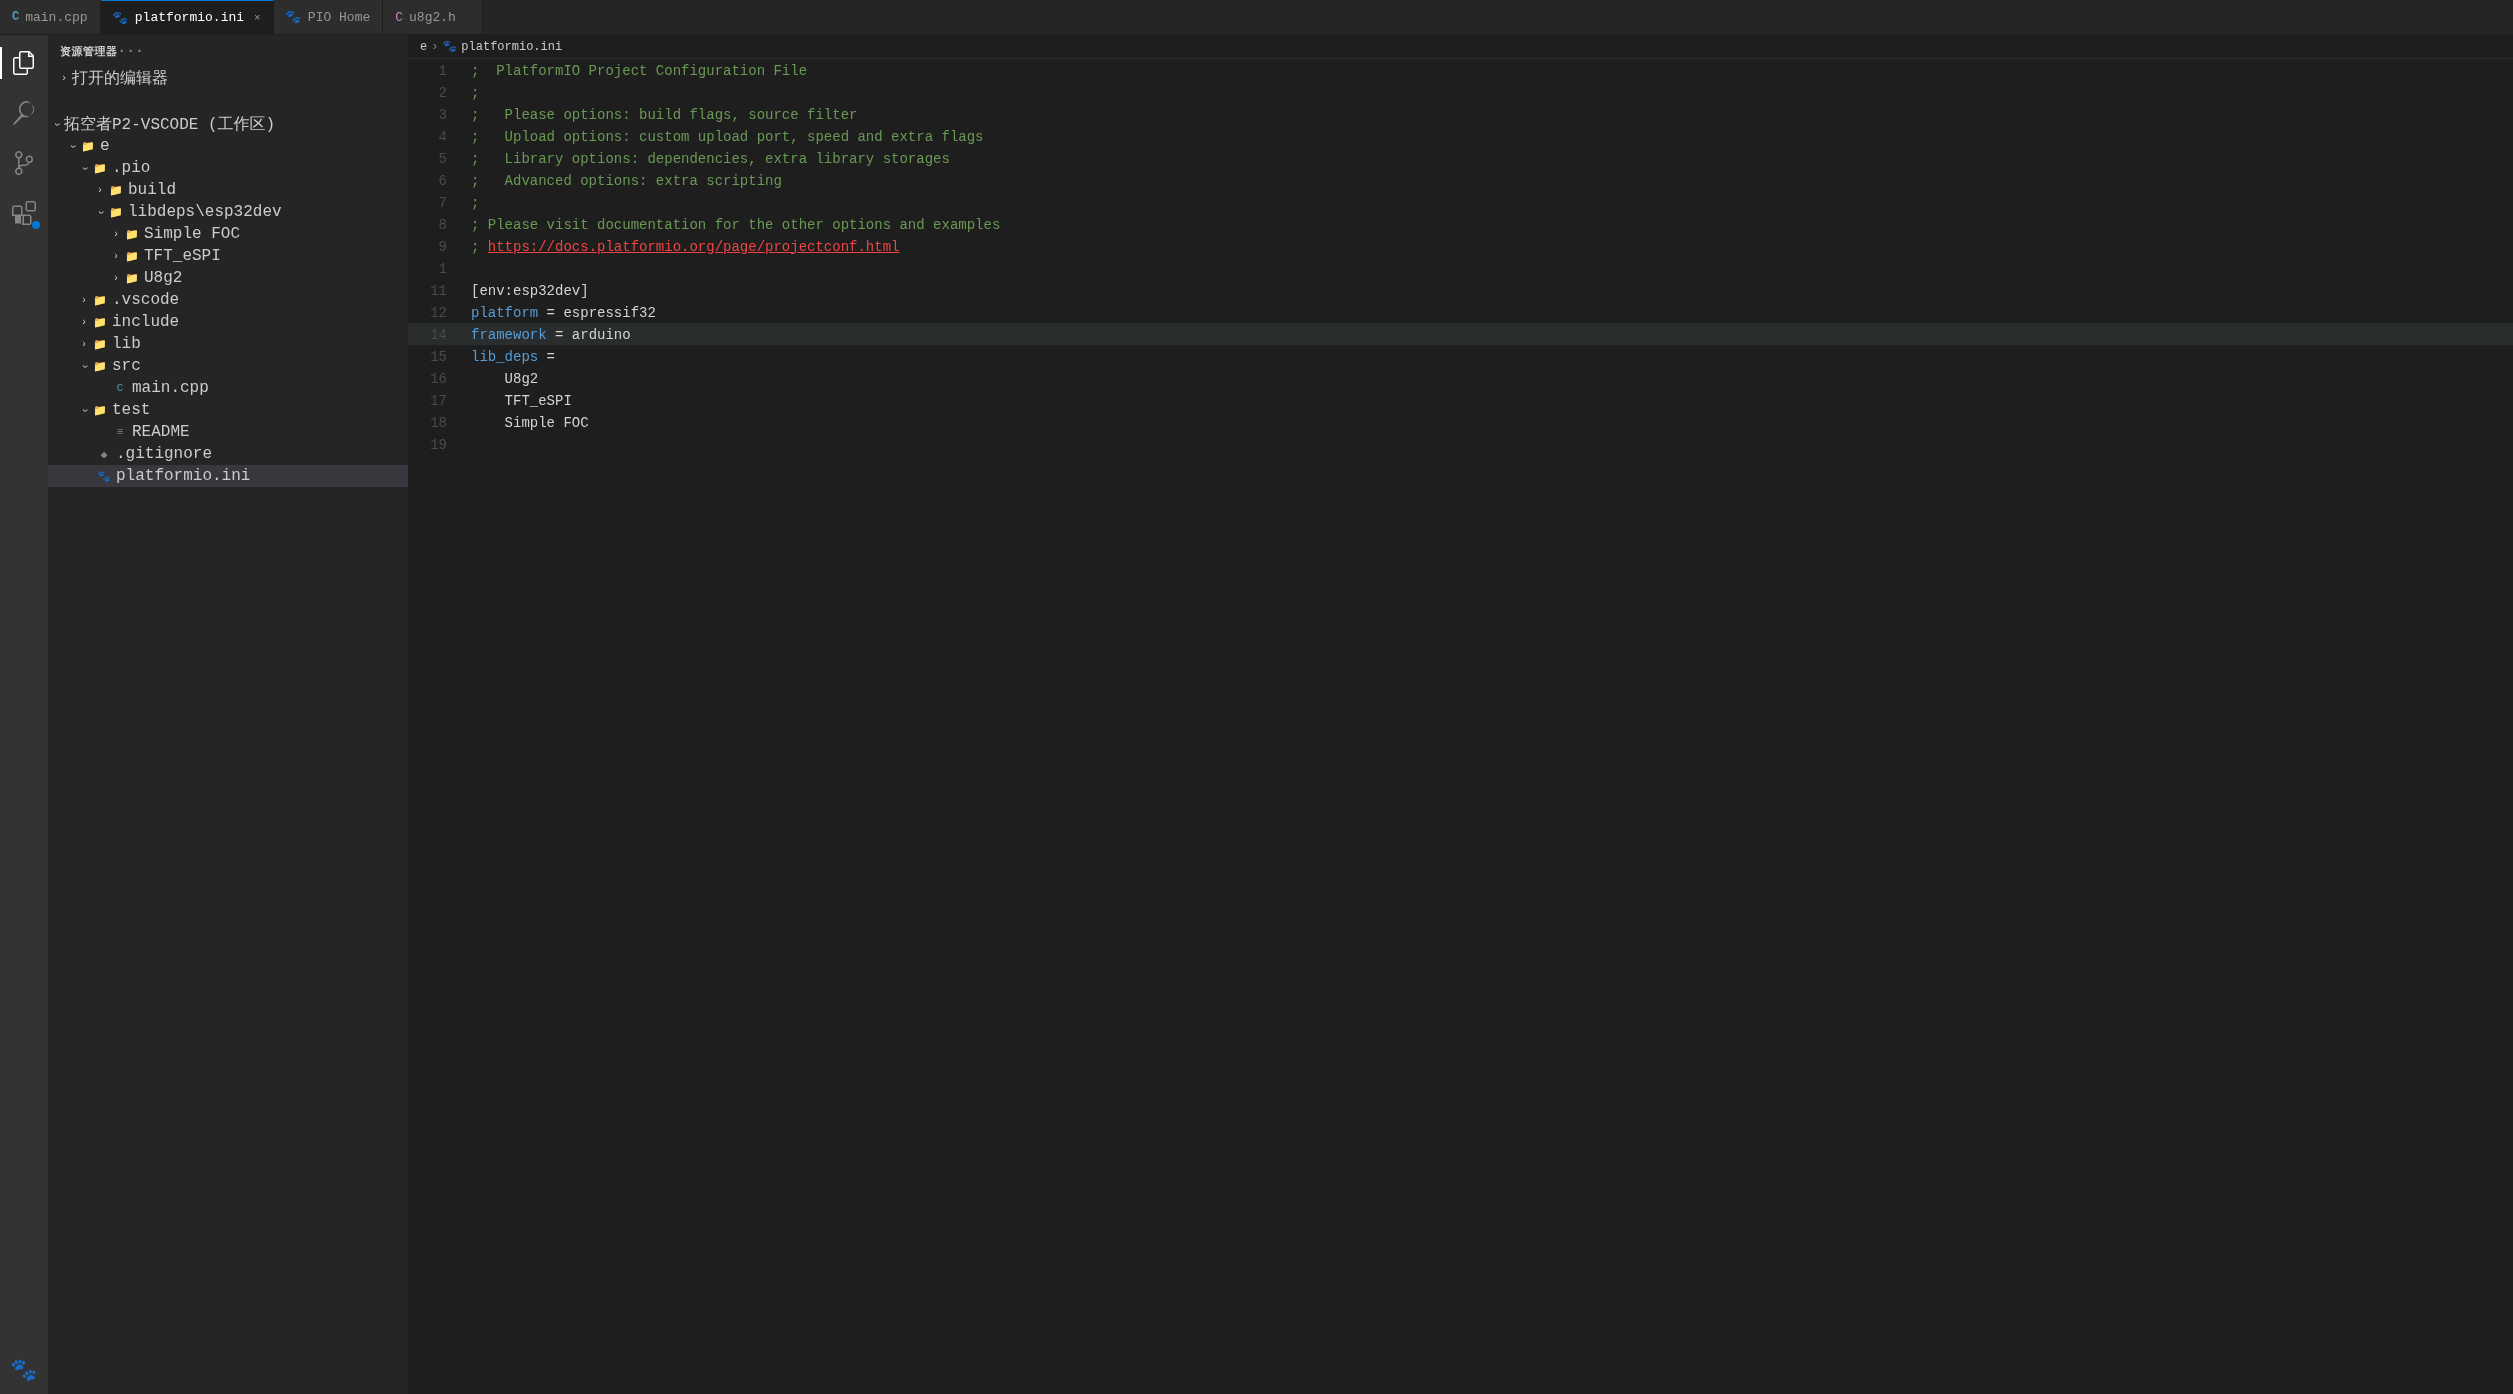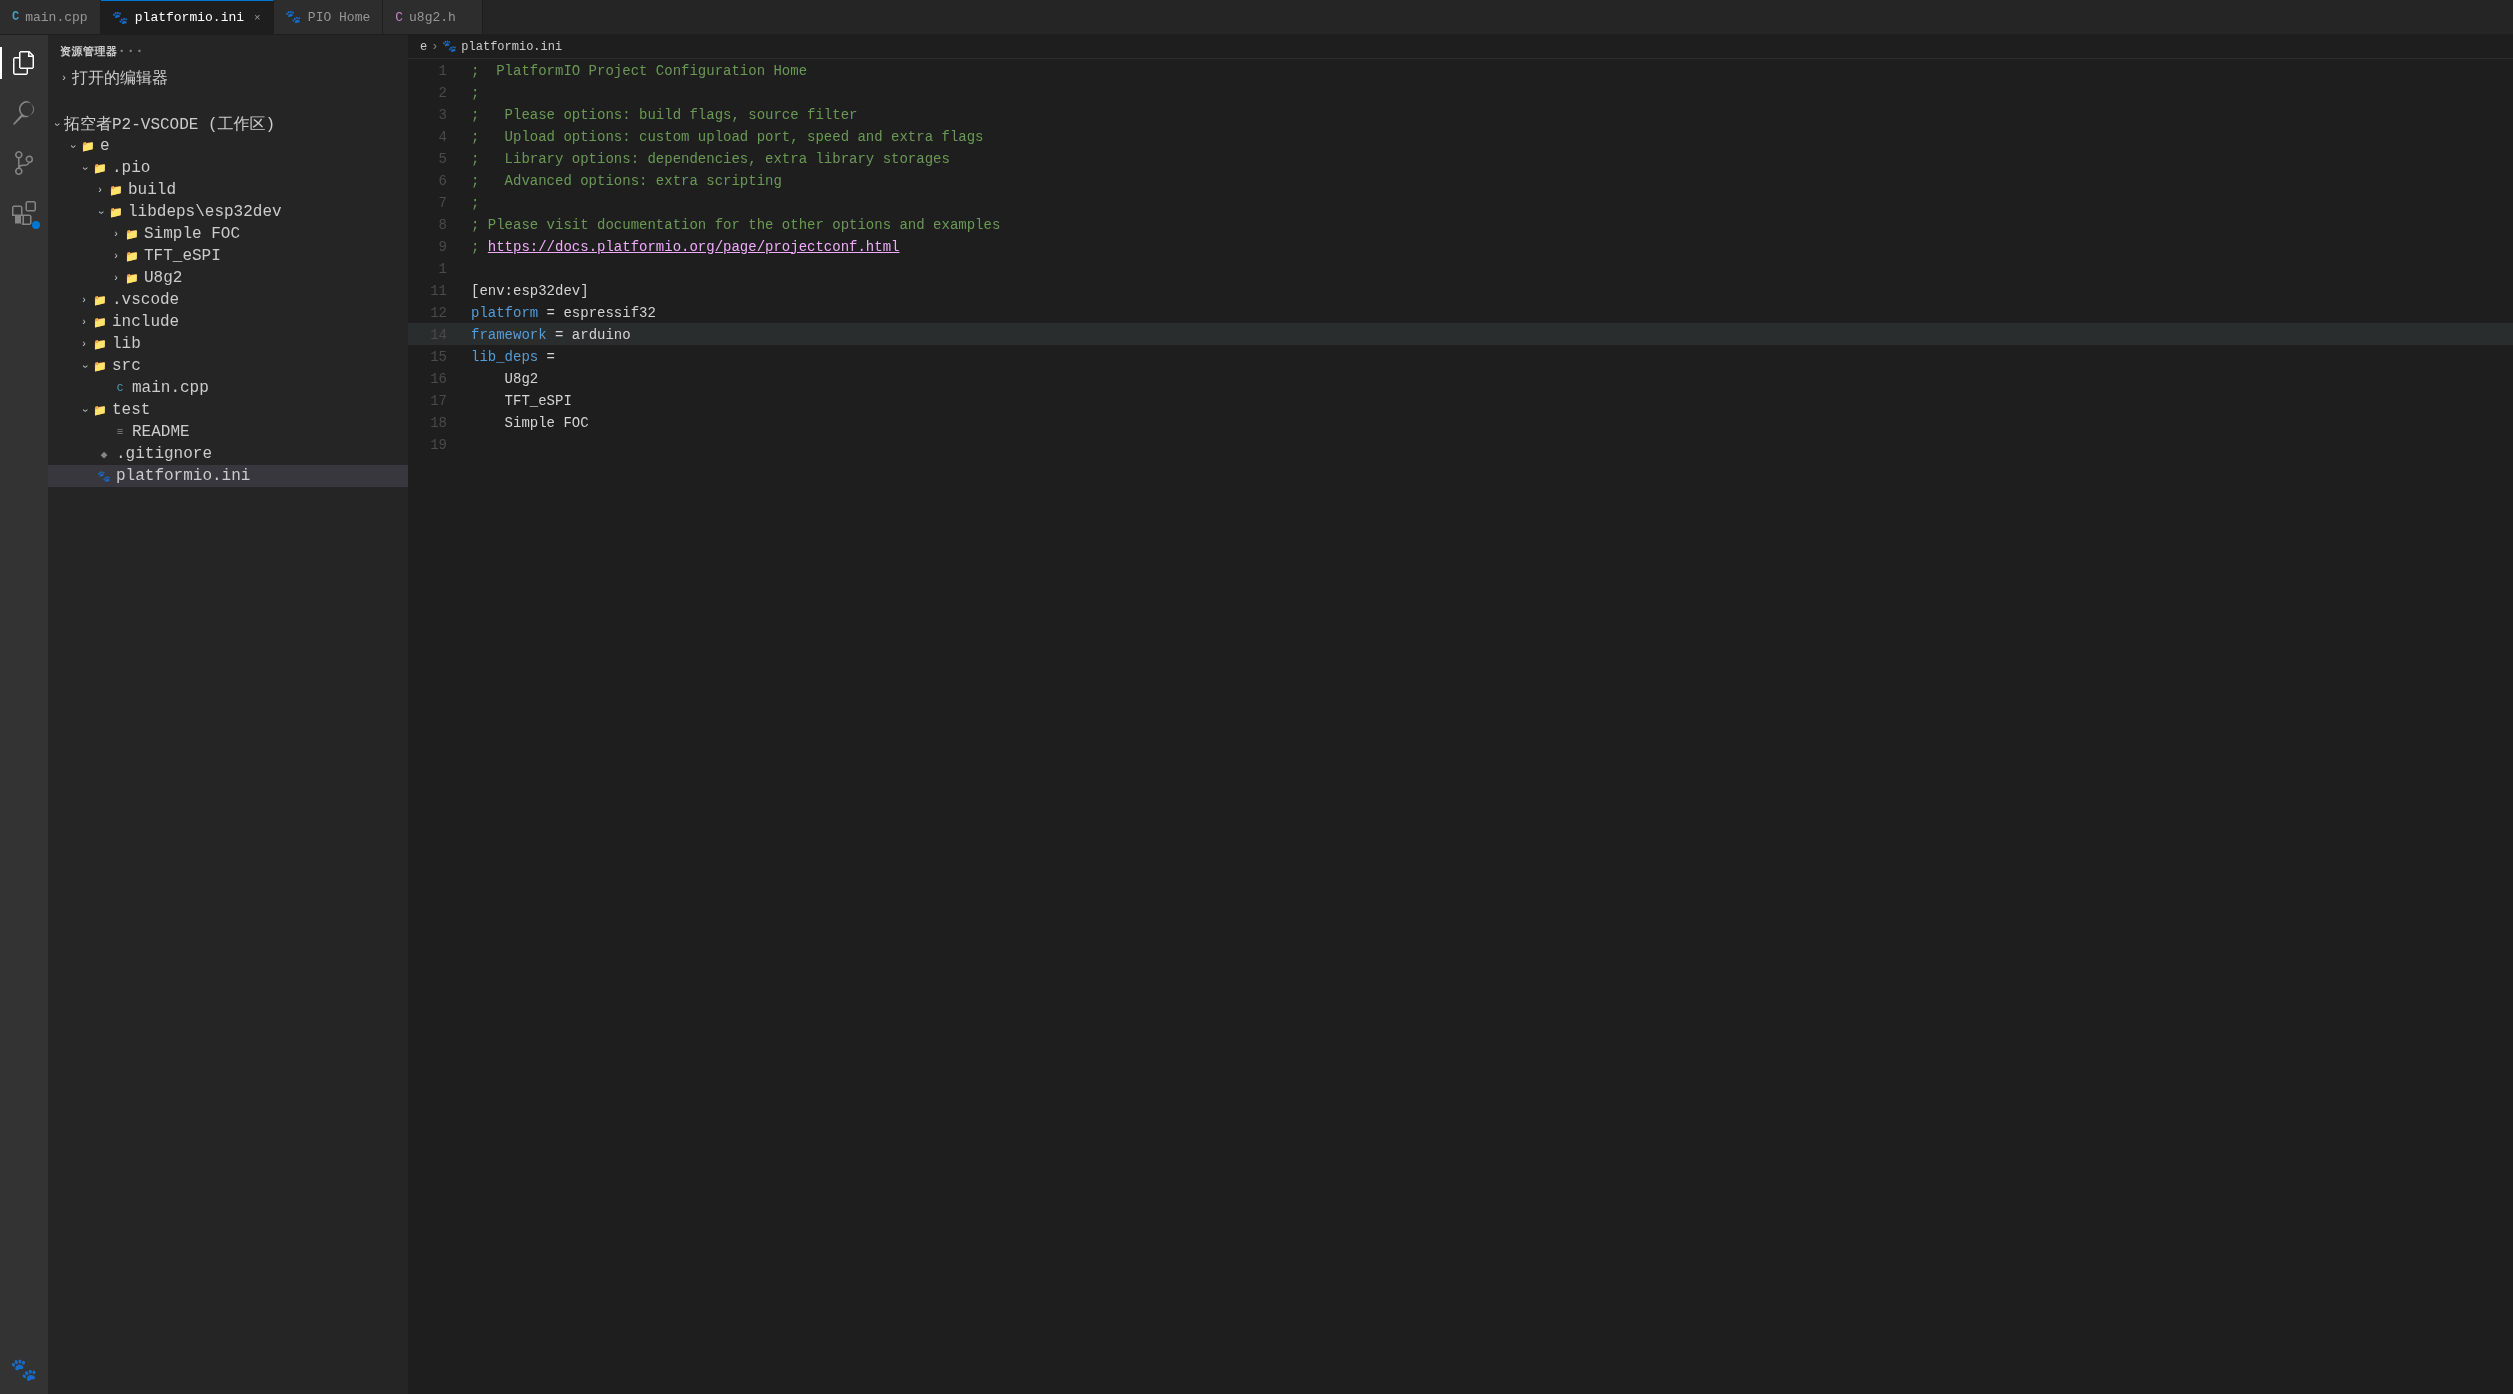--- a/index.html
+++ b/index.html
@@ -226,21 +226,21 @@
       white-space: pre;
       font-size: 14px;
       vertical-align: middle;
       padding-top: 1px;
       color: #d4d4d4;
     }
     .line-14 { background: #2a2d2e; }
 
     
     .c-comment { color: #6a9955; }
-    .c-link { color: #f0abfc; text-decoration: underline; }
+    .c-link { color: #ef4444; text-decoration: underline; }
     .c-section { color: #d4d4d4; }
     .c-key { color: #569cd6; }
     .c-value { color: #d4d4d4; }
     .c-lib { color: #d4d4d4; }
 
     
     ::-webkit-scrollbar { width: 8px; height: 8px; }
     ::-webkit-scrollbar-track { background: #1e1e1e; }
     ::-webkit-scrollbar-thumb { background: #424242; border-radius: 4px; }
   </style>
@@ -418,21 +418,21 @@
       <span class="sep"> › </span>
       <span style="color:#e06c75;">🐾</span>
       <span>platformio.ini</span>
     </div>
 
     <div class="editor-content">
       <div class="code-container">
 
         <div class="code-line">
           <span class="line-number">1</span>
-          <span class="line-content c-comment">;  PlatformIO Project Configuration Home</span>
+          <span class="line-content c-comment">;  PlatformIO Project Configuration File</span>
         </div>
 
         <div class="code-line">
           <span class="line-number">2</span>
           <span class="line-content c-comment">;</span>
         </div>
 
         <div class="code-line">
           <span class="line-number">3</span>
           <span class="line-content c-comment">;   Please options: build flags, source filter</span>

